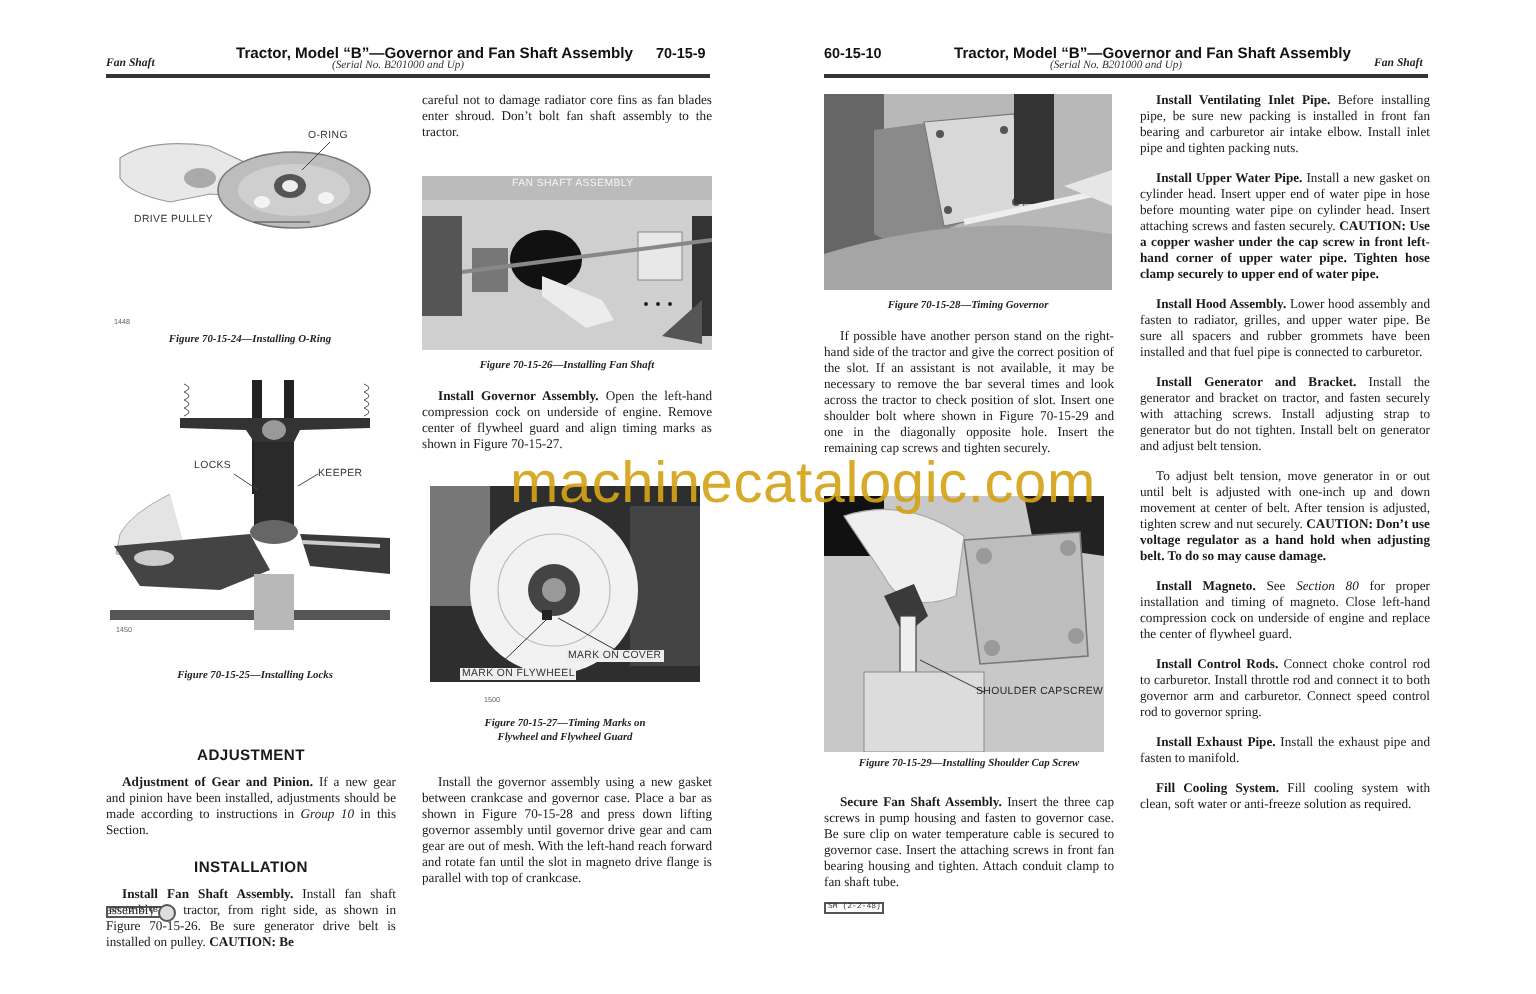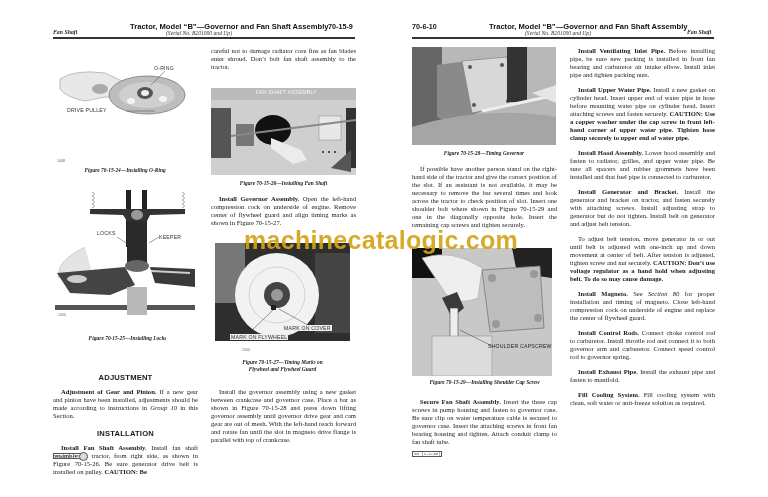--- a/index.html
+++ b/index.html
@@ -5,21 +5,21 @@
   html, body { margin: 0; padding: 0; }
   body {
     width: 768px; height: 497px; overflow: hidden; position: relative;
     background: #ffffff; color: #222;
     font-family: "DejaVu Serif", serif;
   }
   .page { position: absolute; top: 0; height: 497px; background: #fff; }
   .page-left { left: 0; width: 384px; }
   .page-right { left: 384px; width: 384px; }
 
-  .hdr-title { position: absolute; font-family: "Liberation Sans", sans-serif; font-weight: bold; font-size: 7.6px; color: #111; white-space: nowrap; margin-left: 12px; }
+  .hdr-title { position: absolute; font-family: "Liberation Sans", sans-serif; font-weight: bold; font-size: 7.6px; color: #111; white-space: nowrap; }
   .hdr-serial { position: absolute; font-family: "Liberation Serif", serif; font-style: italic; font-size: 5.6px; color: #333; white-space: nowrap; }
   .hdr-section { position: absolute; font-family: "Liberation Serif", serif; font-style: italic; font-weight: bold; font-size: 5.8px; color: #222; white-space: nowrap; }
   .hdr-pagenum { position: absolute; font-family: Liberation Sans, sans-serif; font-weight: bold; font-size: 7.2px; color: #111; white-space: nowrap; }
   .hdr-rule { position: absolute; height: 1.5px; background: #333; }
 
   .col { position: absolute; font-family: "Liberation Serif", serif; font-size: 6.6px; line-height: 8px; text-align: justify; color: #1a1a1a; }
   .col p { margin: 0 0 7px 0; text-indent: 8px; }
   .col .lead { font-weight: bold; }
   .col .caution { font-weight: bold; }
 
@@ -29,23 +29,23 @@
 
   .photo { position: absolute; overflow: hidden; }
   .photo-label { position: absolute; font-family: "Liberation Sans", sans-serif; font-size: 5.2px; color: #333; white-space: nowrap; letter-spacing: 0.2px; }
   .photo-label.light { color: #f4f4f4; }
   .photo-num { position: absolute; font-family: "Liberation Sans", sans-serif; font-size: 3.6px; color: #666; }
 
   .footer-code { position: absolute; font-family: "Liberation Mono", monospace; font-size: 4px; color: #333; border: 0.5px solid #555; padding: 0 1px; }
   .footer-logo { position: absolute; width: 7px; height: 7px; border-radius: 50%; border: 1px solid #555; background: #ddd; }
 
   .watermark {
-    position: absolute; left: 244px; top: 226px;
-    font-family: "Liberation Sans", sans-serif; font-weight: bold;
-    font-size: 25px; color: #d4a317; opacity: 0.92; letter-spacing: 0.3px;
+    position: absolute; left: 255px; top: 226px;
+    font-family: "Liberation Sans", sans-serif; font-weight: normal;
+    font-size: 29px; color: #d4a317; opacity: 0.92; letter-spacing: 0.3px;
     white-space: nowrap; pointer-events: none;
   }
 </style>
 </head>
 <body>
 
 <div class="page page-left">
   <div class="hdr-title" style="left:118px;top:22px;">Tractor, Model “B”—Governor and Fan Shaft Assembly</div>
   <div class="hdr-serial" style="left:166px;top:30px;">(Serial No. B201000 and Up)</div>
   <div class="hdr-section" style="left:53px;top:29px;">Fan Shaft</div>
@@ -162,21 +162,21 @@
     <div>Figure 70-15-27—Timing Marks on</div>
     <div>Flywheel and Flywheel Guard</div>
   </div>
 
   <div class="col" style="left:211px;top:388px;width:145px;">
     <p>Install the governor assembly using a new gasket between crankcase and governor case. Place a bar as shown in Figure 70-15-28 and press down lifting governor assembly until governor drive gear and cam gear are out of mesh. With the left-hand reach forward and rotate fan until the slot in magneto drive flange is parallel with top of crankcase.</p>
   </div>
 </div>
 
 <div class="page page-right">
-  <div class="hdr-pagenum" style="left:28px;top:22px;">70-6-10</div>
+  <div class="hdr-pagenum" style="left:28px;top:22px;">60-15-10</div>
   <div class="hdr-title" style="left:93px;top:22px;">Tractor, Model “B”—Governor and Fan Shaft Assembly</div>
   <div class="hdr-serial" style="left:141px;top:30px;">(Serial No. B201000 and Up)</div>
   <div class="hdr-section" style="left:303px;top:29px;">Fan Shaft</div>
   <div class="hdr-rule" style="left:28px;top:37px;width:302px;"></div>
 
   <div class="photo" style="left:28px;top:47px;width:144px;height:98px;background:#bdbdbd;">
     <svg width="144" height="98" viewBox="0 0 144 98">
       <rect x="0" y="0" width="144" height="98" fill="#b8b8b8"></rect>
       <rect x="0" y="0" width="30" height="98" fill="#666"></rect>
       <path d="M25 18 L70 12 L78 60 L40 78 L25 70 Z" fill="#8a8a8a"></path>

